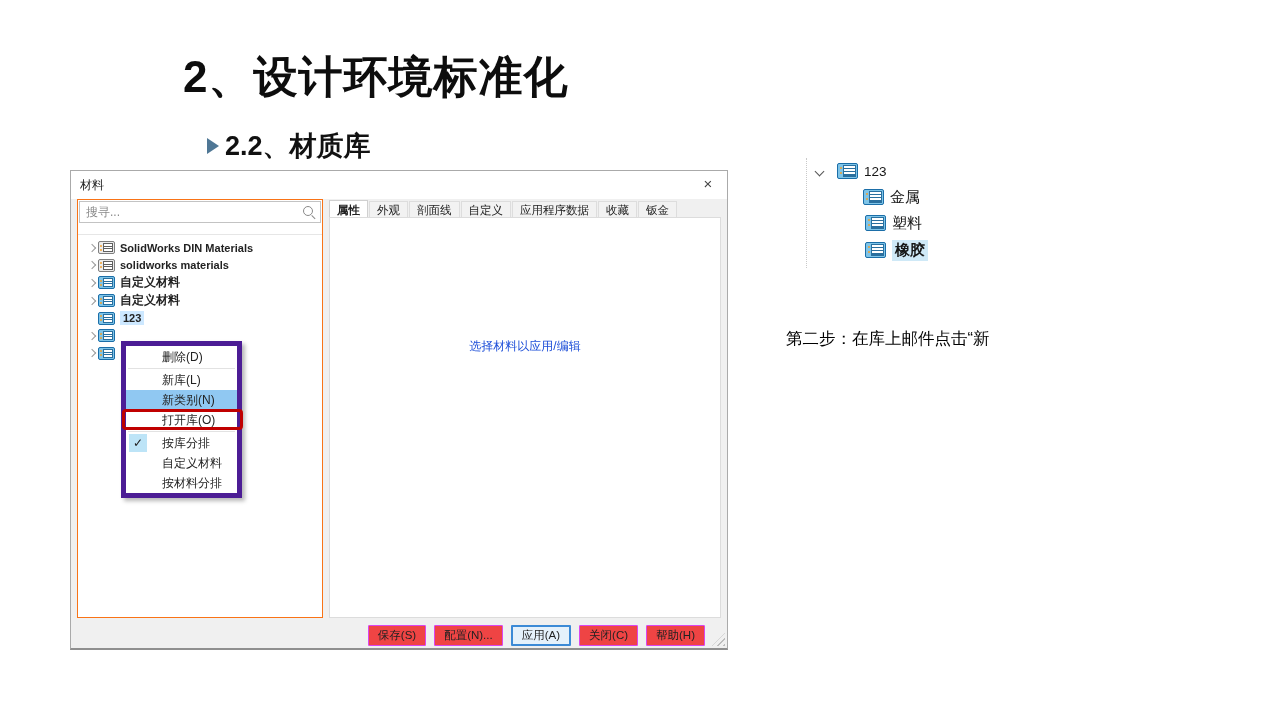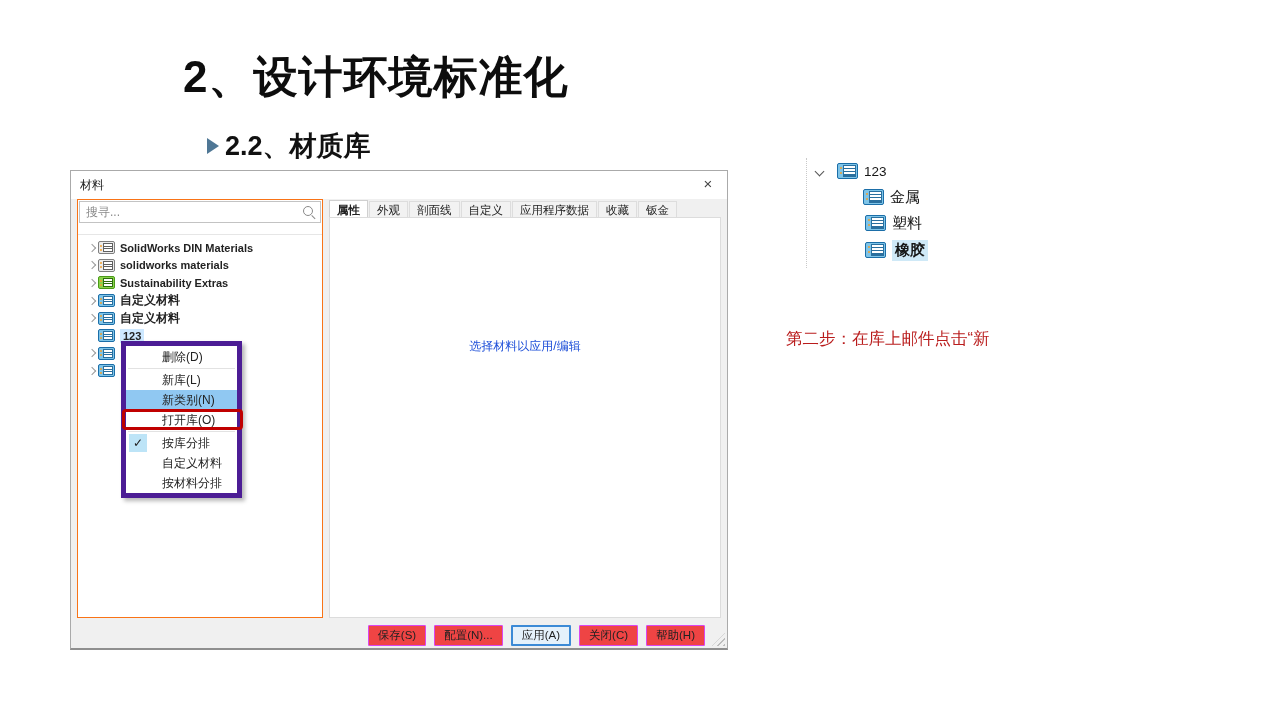--- a/index.html
+++ b/index.html
@@ -8,21 +8,21 @@
   .slide { position:relative; width:1280px; height:720px; background:#fff; }
 
   
   .slide-title { position:absolute; left:183px; top:48px; font-size:44px;
     font-weight:700; color:#0d0d0d; letter-spacing:1px; }
   .slide-sub { position:absolute; left:207px; top:128px; display:flex; align-items:center; }
   .bullet-tri { width:0; height:0; border-left:12px solid var(--bullet,#4f7795);
     border-top:8px solid transparent; border-bottom:8px solid transparent; margin-right:6px; }
   .slide-sub-text { font-size:27px; font-weight:600; color:#111; }
   .note { position:absolute; left:786px; top:326px; width:260px; font-size:16.5px;
-    line-height:24px; color:#b91c1c; }
+    line-height:24px; color:#000000; }
 
   
   .dialog { position:absolute; left:70px; top:170px; width:658px; height:480px;
     background:#f0f0f0; border:1px solid #aaa; border-bottom:2px solid #8f8f8f; font-size:12px; }
   .titlebar { position:absolute; left:0; top:0; right:0; height:28px; background:#fff; }
   .titlebar .t { position:absolute; left:9px; top:6px; font-size:12px; color:#222; }
   .close-x { position:absolute; right:10px; top:4px; font-size:15px; color:#444;
     width:18px; text-align:center; cursor:pointer; }
 
   
@@ -151,25 +151,20 @@
           <span class="bookicon gray"></span>
           <span class="tlabel">SolidWorks DIN Materials</span>
         </div>
         <div class="trow">
           <span class="exp has"></span>
           <span class="bookicon gray"></span>
           <span class="tlabel">solidworks materials</span>
         </div>
         <div class="trow">
           <span class="exp has"></span>
-          <span class="bookicon green"></span>
-          <span class="tlabel">Sustainability Extras</span>
-        </div>
-        <div class="trow">
-          <span class="exp has"></span>
           <span class="bookicon"></span>
           <span class="tlabel cn">自定义材料</span>
         </div>
         <div class="trow">
           <span class="exp has"></span>
           <span class="bookicon"></span>
           <span class="tlabel cn">自定义材料</span>
         </div>
         <div class="trow sel">
           <span class="exp"></span>

